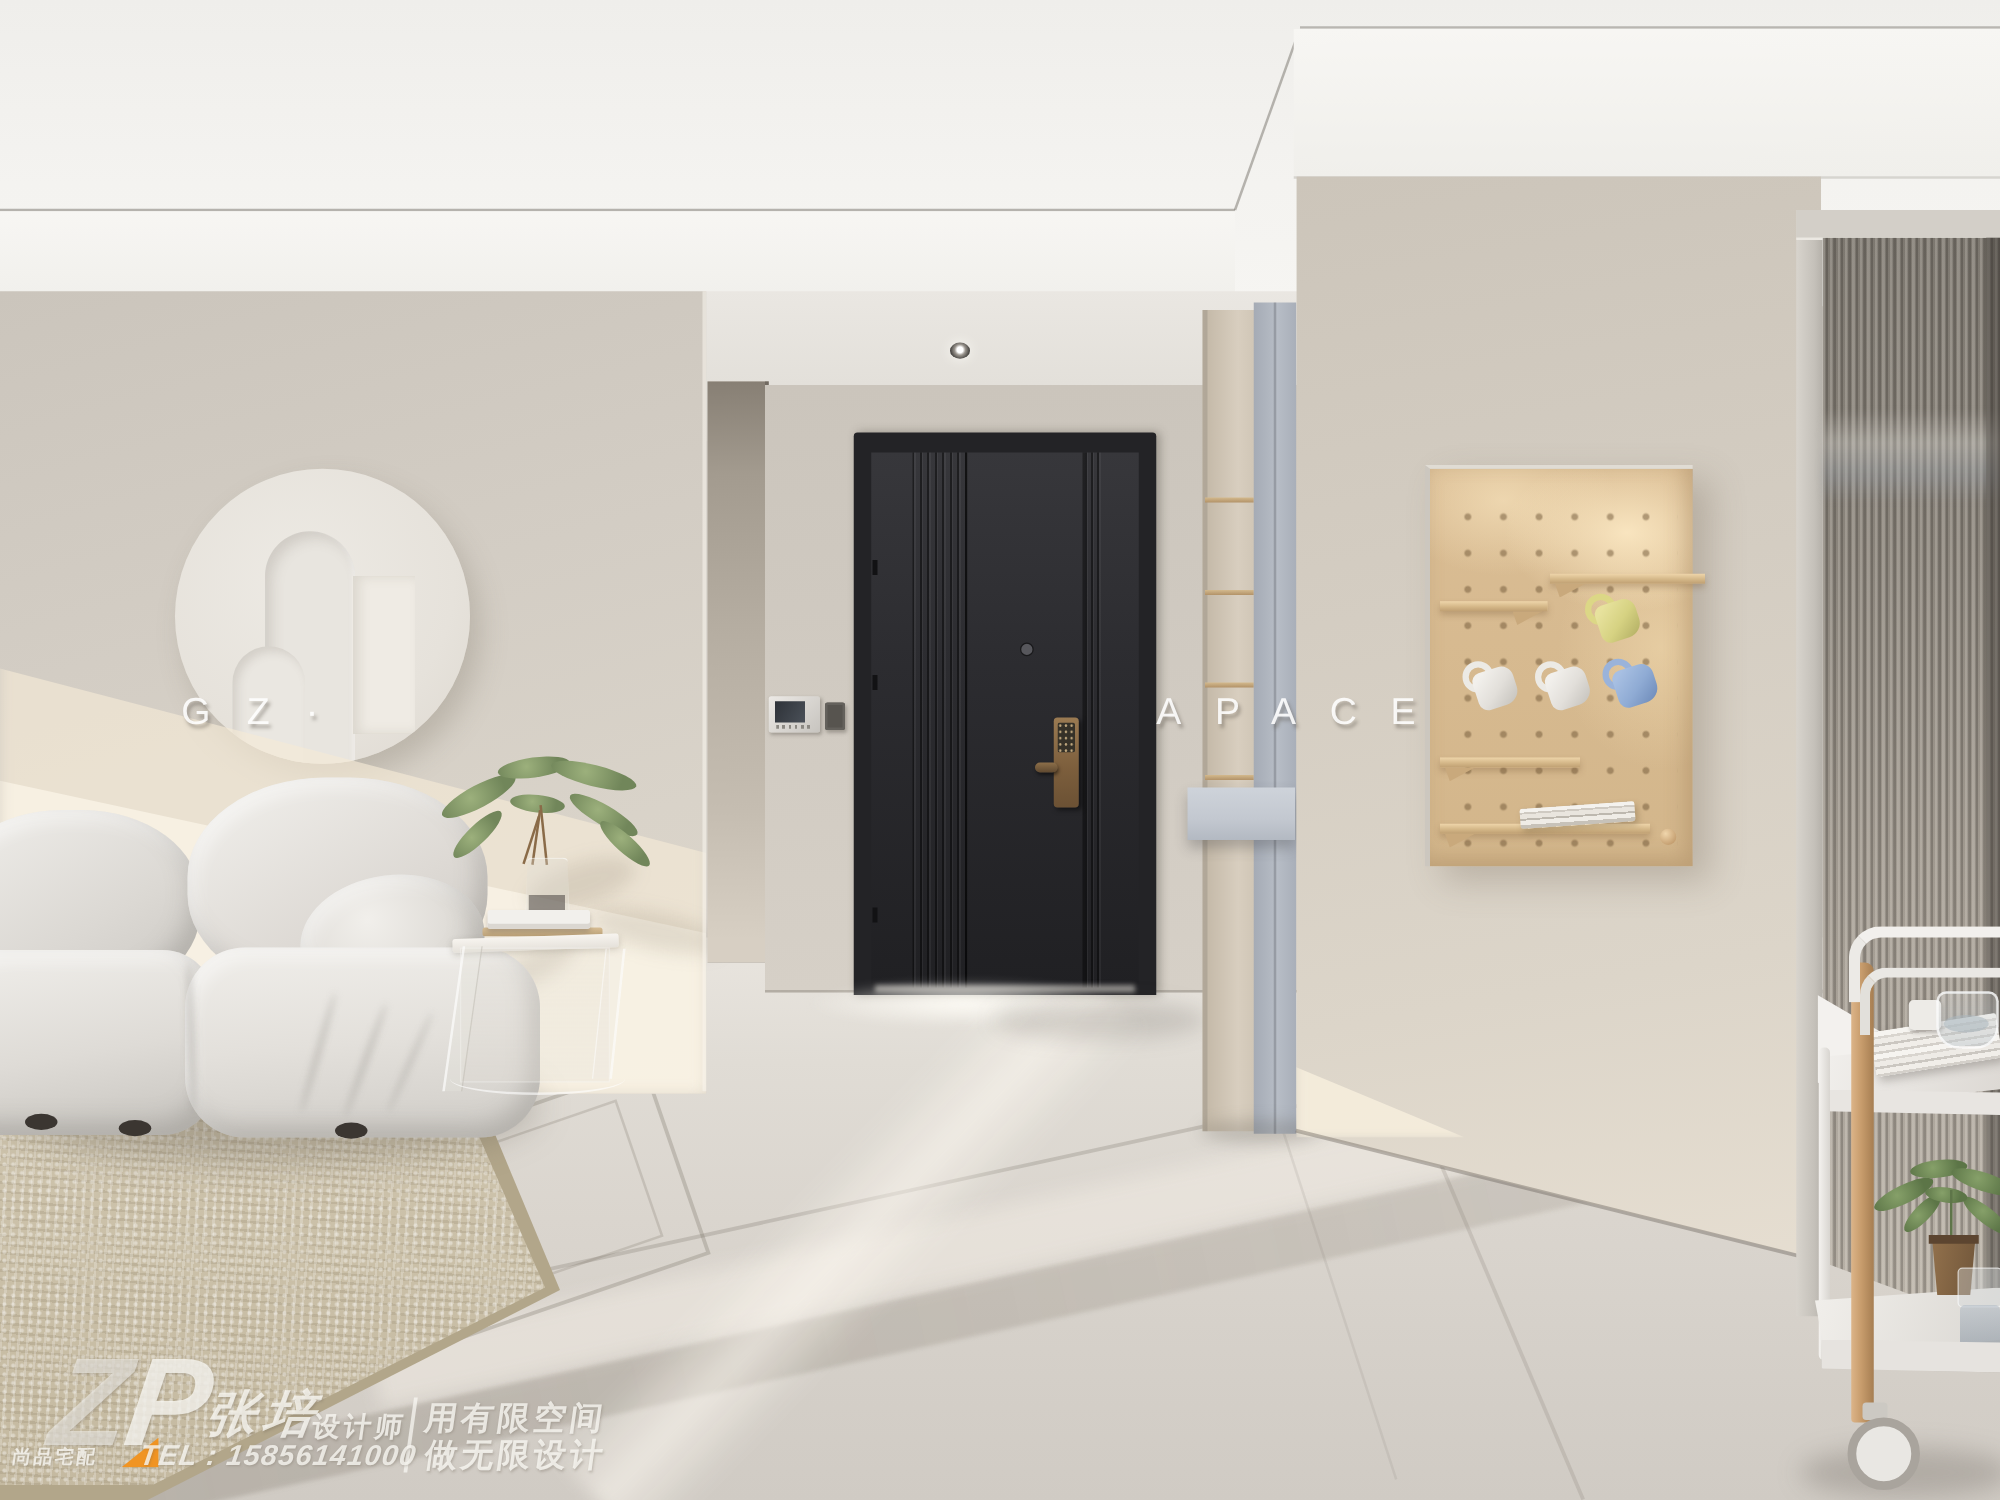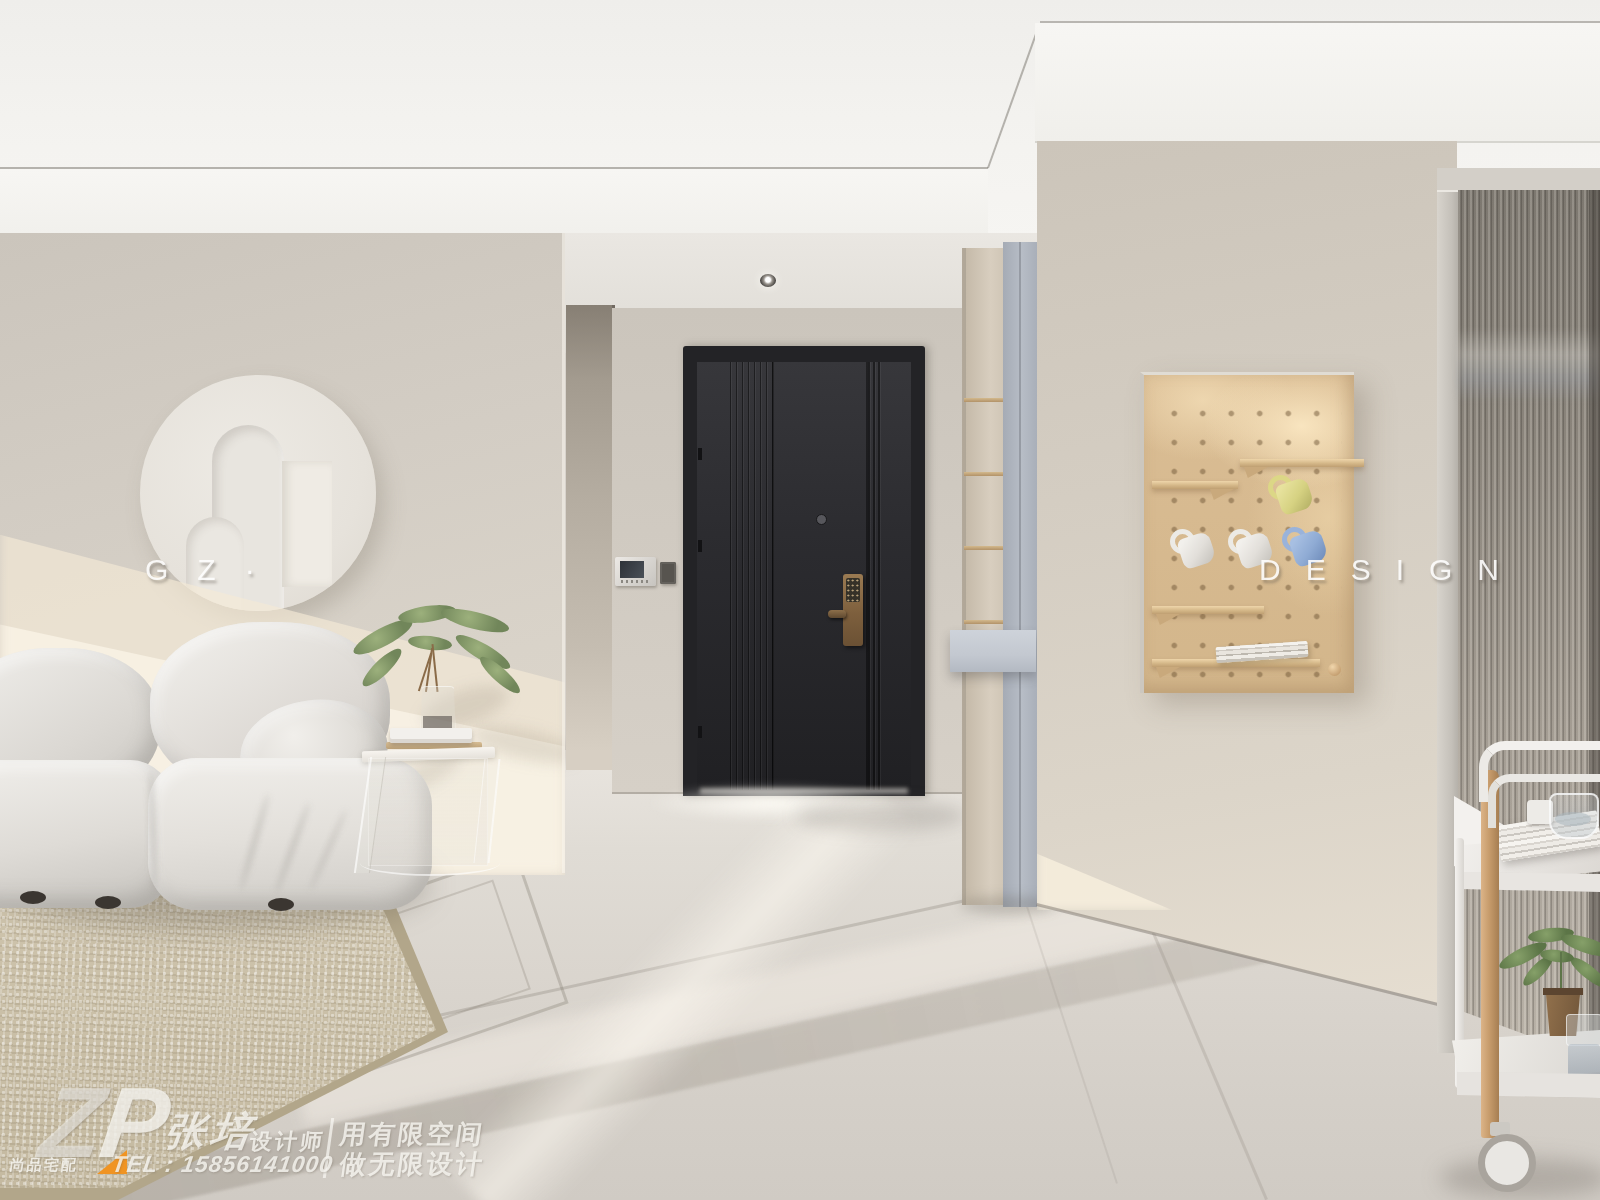--- a/index.html
+++ b/index.html
@@ -518,21 +518,21 @@
   <div class="a" id="trolley-low-front"></div>
   <div class="a" id="trolley-post"></div>
   <div class="a" id="trolley-handle1"></div>
   <div class="a" id="trolley-handle2"></div>
   <div class="a" id="trolley-wheel-mount"></div>
   <div class="a" id="trolley-wheel"></div>
 
   <div class="a" id="vignette"></div>
 
   <div class="a wm" id="wm-gz">GZ·</div>
-  <div class="a wm" id="wm-design">DESIGN</div>
+  <div class="a wm" id="wm-apace">APACE</div>
 
   <div class="a logo-txt" id="logo-z">Z</div>
   <div class="a logo-txt" id="logo-p">P</div>
   <div class="a" id="logo-triangle"></div>
   <div class="a logo-txt" id="logo-company">尚品宅配</div>
   <div class="a logo-txt" id="logo-name">张培</div>
   <div class="a logo-txt" id="logo-title">设计师</div>
   <div class="a" id="logo-divider"></div>
   <div class="a logo-txt" id="logo-slogan1">用有限空间</div>
   <div class="a logo-txt" id="logo-slogan2">做无限设计</div>

